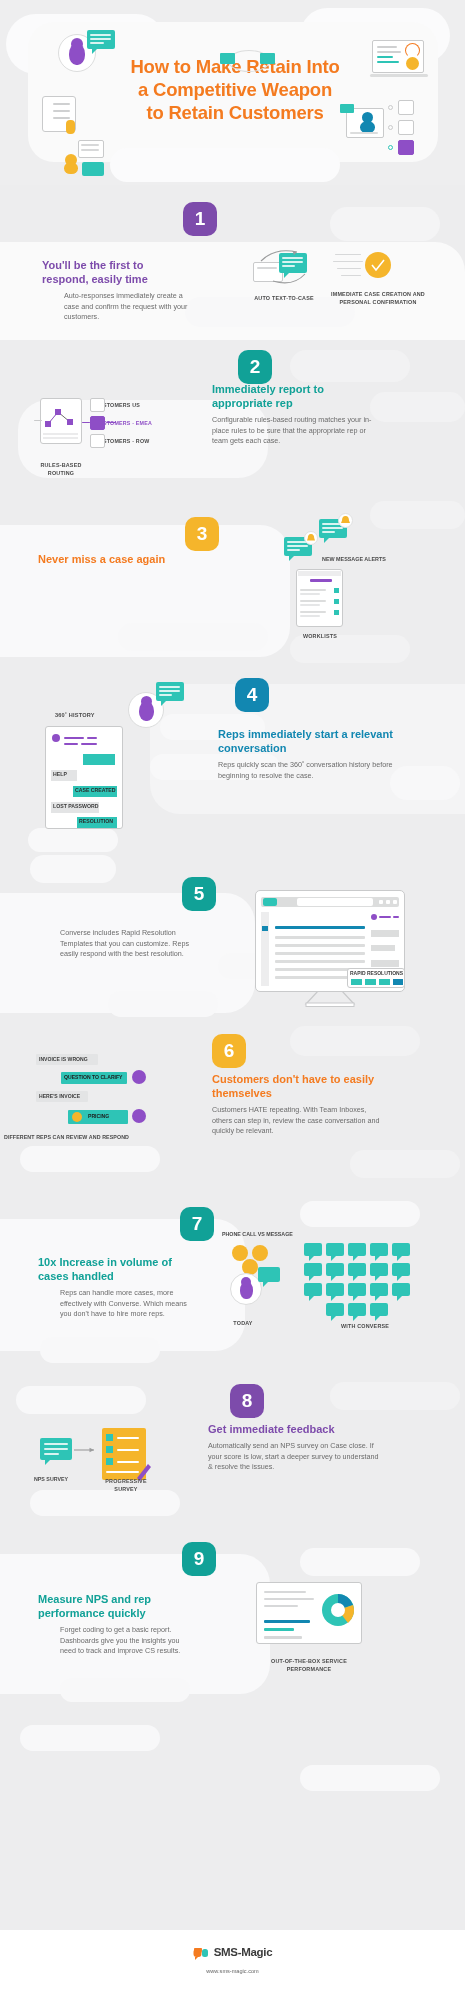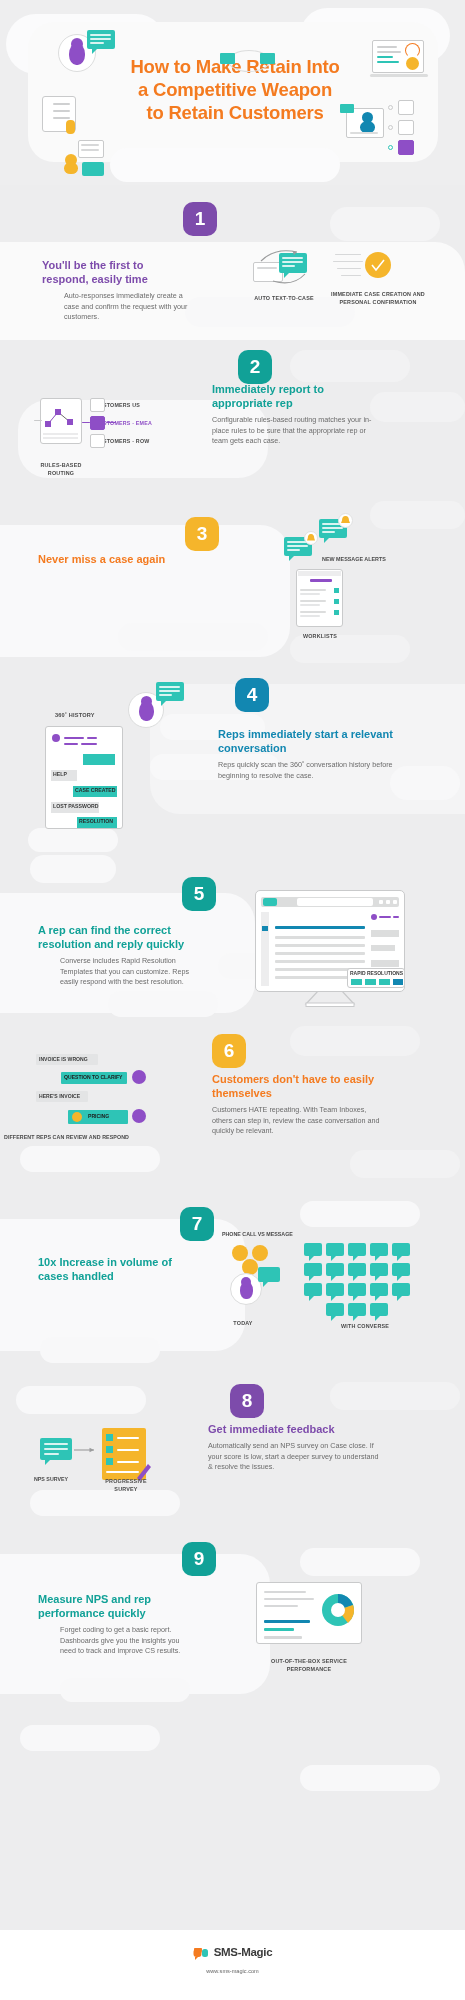--- a/index.html
+++ b/index.html
@@ -333,21 +333,20 @@
 
   <div class="section" style="top:845px;height:175px;">
     <div class="band" style="top:48px;height:120px;background:#f9f9fa;border-top-right-radius:30px;border-bottom-right-radius:30px;width:255px;"></div>
     <div class="blob light" style="left:30px;top:10px;width:86px;height:28px;border-radius:14px;"></div>
     <div class="blob light" style="left:218px;top:108px;width:100px;height:26px;border-radius:13px;"></div>
     <div class="blob light" style="left:108px;top:146px;width:110px;height:26px;border-radius:13px;"></div>
 
     <div class="numbadge" style="left:182px;top:32px;background:#11a197;">5</div>
 
     <div class="txtblock indent" style="left:38px;top:78px;width:170px;">
-      <div class="title" style="color:#11a197;">A rep can find the correct resolution and reply quickly</div>
       <div class="body">Converse includes Rapid Resolution Templates that you can customize. Reps easily respond with the best resolution.</div>
     </div>
 
     <div class="art" style="left:255px;top:45px;width:152px;height:115px;">
       <div class="card" style="left:0;top:0;width:150px;height:102px;border-radius:5px;border-width:1.4px;"></div>
       <div class="graybox" style="left:6px;top:7px;width:138px;height:10px;background:#dcdddd;border-radius:2px;"></div>
       <div style="position:absolute;left:8px;top:8px;width:14px;height:8px;background:#2ec4b6;border-radius:2px;"></div>
       <div style="position:absolute;left:42px;top:8px;width:76px;height:8px;background:#fff;border-radius:2px;"></div>
       <div style="position:absolute;left:124px;top:10px;width:4px;height:4px;background:#fff;border-radius:1px;"></div>
       <div style="position:absolute;left:131px;top:10px;width:4px;height:4px;background:#fff;border-radius:1px;"></div>
@@ -410,20 +409,21 @@
 
   <div class="section" style="top:1195px;height:175px;">
     <div class="band" style="top:24px;height:132px;background:#f9f9fa;border-top-right-radius:30px;border-bottom-right-radius:30px;width:245px;"></div>
     <div class="blob light" style="left:300px;top:6px;width:120px;height:26px;border-radius:13px;"></div>
     <div class="blob light" style="left:40px;top:142px;width:120px;height:26px;border-radius:13px;"></div>
 
     <div class="numbadge" style="left:180px;top:12px;background:#11a197;">7</div>
 
     <div class="txtblock indent" style="left:38px;top:60px;width:150px;">
       <div class="title" style="color:#11a197;">10x Increase in volume of cases handled</div>
+      <div class="body">Reps can handle more cases, more effectively with Converse. Which means you don't have to hire more reps.</div>
     </div>
 
     <div style="position:absolute;left:222px;top:36px;font-size:5.3px;font-weight:bold;color:#4a4a4a;">PHONE CALL VS MESSAGE</div>
 
     <div class="art" style="left:222px;top:48px;width:74px;height:72px;">
       <div class="circle" style="left:10px;top:2px;width:16px;height:16px;background:#f5b52b;"></div>
       <div class="circle" style="left:30px;top:2px;width:16px;height:16px;background:#f5b52b;"></div>
       <div class="circle" style="left:20px;top:16px;width:16px;height:16px;background:#f5b52b;"></div>
       <div class="avatar-ring" style="left:8px;top:30px;width:32px;height:32px;"></div>
       <div class="avatar-body" style="left:18px;top:38px;width:13px;height:18px;background:#8e4ec6;"></div>

